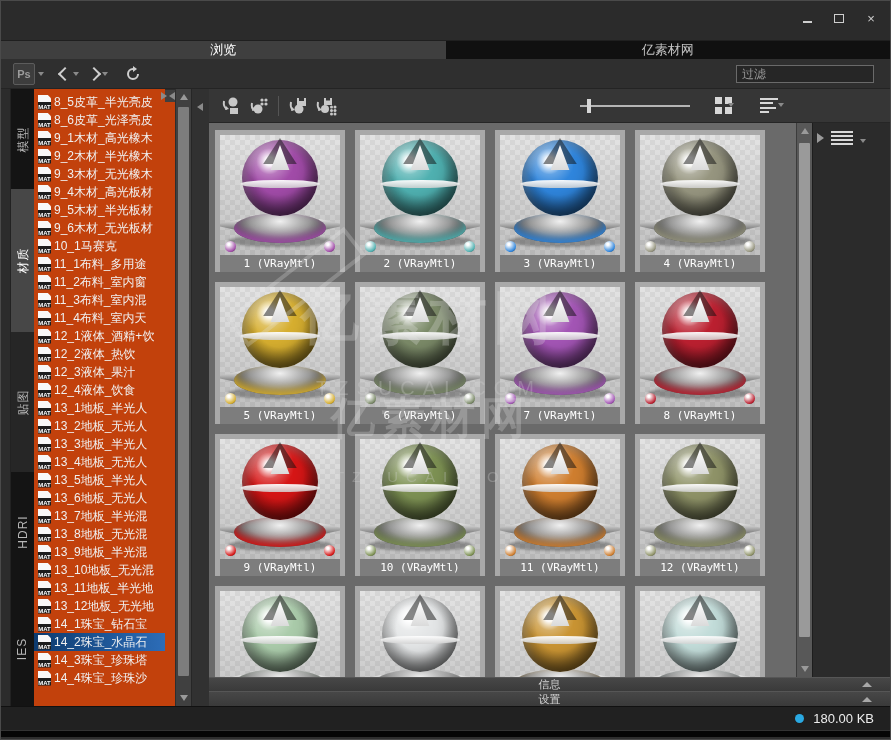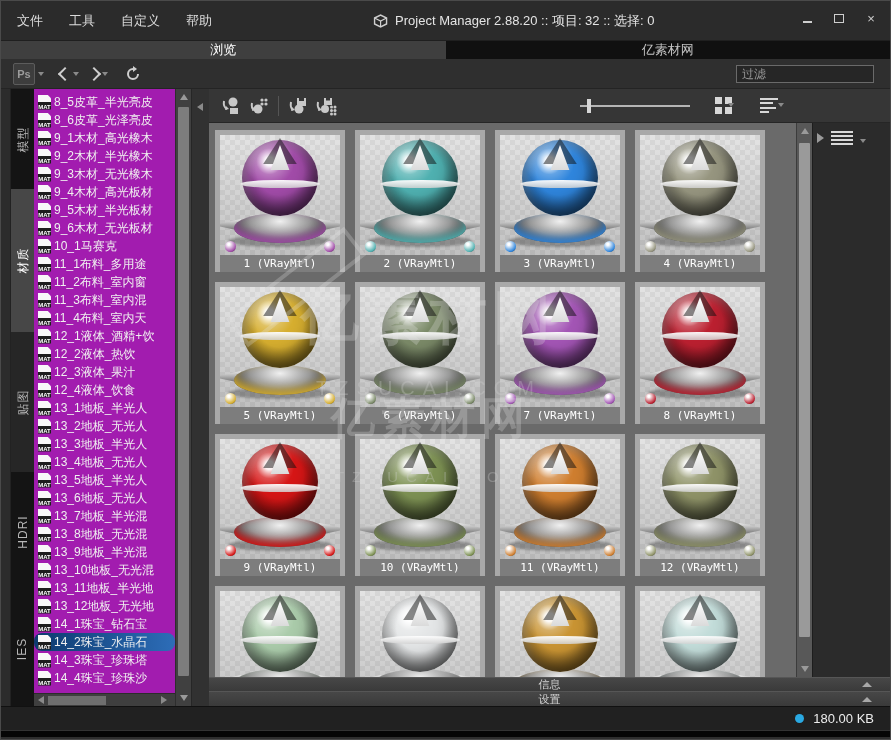--- a/index.html
+++ b/index.html
@@ -34,24 +34,24 @@
   .filter::placeholder{color:#9a9a9a;}
 
   
   .bodyrow{display:flex;height:617px;}
   .leftrail{width:10px;background:#2c2c2c;border-right:1px solid #222;}
   .vtabs{width:23px;background:#141414;display:flex;flex-direction:column;}
   .vtab{display:flex;align-items:center;justify-content:center;color:#b8b8b8;font-size:12px;}
   .vtab span{transform:rotate(-90deg);white-space:nowrap;letter-spacing:1px;}
   .vtab.active{background:#474747;color:#ffffff;}
 
-  .treewrap{width:141px;background:#a21caf;display:flex;flex-direction:column;position:relative;}
+  .treewrap{width:141px;background:#c2410c;display:flex;position:relative;}
   .treelist{flex:1;overflow:hidden;padding-top:4px;}
   .titem{height:18px;display:flex;align-items:center;gap:3px;padding-left:4px;white-space:nowrap;overflow:hidden;}
-  .titem.sel{background:linear-gradient(90deg,#0c3a6e,#2d6db8);border-radius:8px;}
+  .titem.sel{background:linear-gradient(90deg,#0c3a6e,#2d6db8);}
   .tlabel{color:#f0f0f0;font-size:12px;}
   .mat-icon{flex:0 0 13px;width:13px;height:15px;background:linear-gradient(#f8f8f8 0 45%,#1d1d1d 45%);clip-path:polygon(0 0,72% 0,100% 25%,100% 100%,0 100%);color:#fff;font-size:6px;line-height:24px;text-align:center;font-weight:bold;letter-spacing:0;}
   .hscroll{height:13px;background:#3f3f3f;border-top:1px solid #2c2c2c;display:flex;align-items:center;position:relative;}
   .hthumb{position:absolute;left:14px;width:58px;height:9px;background:#6f6f6f;top:2px;}
   .tri{width:0;height:0;}
   .tri.left{border-top:4px solid transparent;border-bottom:4px solid transparent;border-right:6px solid #8a8a8a;margin-left:4px;}
   .tri.right{border-top:4px solid transparent;border-bottom:4px solid transparent;border-left:6px solid #8a8a8a;position:absolute;right:8px;}
   .vscroll{width:16px;background:#404040;position:relative;border-left:1px solid #2e2e2e;}
   .vthumb{position:absolute;left:2px;right:2px;background:#7d7d7d;border-radius:1px;}
   .tri.up{border-left:4px solid transparent;border-right:4px solid transparent;border-bottom:6px solid #9a9a9a;position:absolute;left:4px;top:5px;}
@@ -118,33 +118,20 @@
   .bottomstrip{height:7px;background:#060606;border-top:1px solid #333;}
 
   svg{display:block;}
 </style>
 </head>
 <body>
 
 <div id="win">
 
   <div class="titlebar">
-    <div class="menus">
-      <span class="menu">文件</span>
-      <span class="menu">工具</span>
-      <span class="menu">自定义</span>
-      <span class="menu">帮助</span>
-    </div>
-    <div class="title">
-      <svg width="16" height="16" viewBox="0 0 16 16">
-        <path d="M2 5 L8 2 L14 5 L14 11 L8 14 L2 11 Z" fill="none" stroke="#cfcfcf" stroke-width="1.4"></path>
-        <path d="M2 5 L8 8 L14 5 M8 8 L8 14" stroke="#cfcfcf" stroke-width="1.2" fill="none"></path>
-      </svg>
-      <span>Project Manager 2.88.20  :: 项目: 32  :: 选择: 0</span>
-    </div>
     <div class="winbtns">
       <span class="wb">
           <span class="minbar"></span>
         </span>
       <span class="wb">
           <span class="maxbox"></span>
         </span>
       <span class="wb">×</span>
     </div>
   </div>

